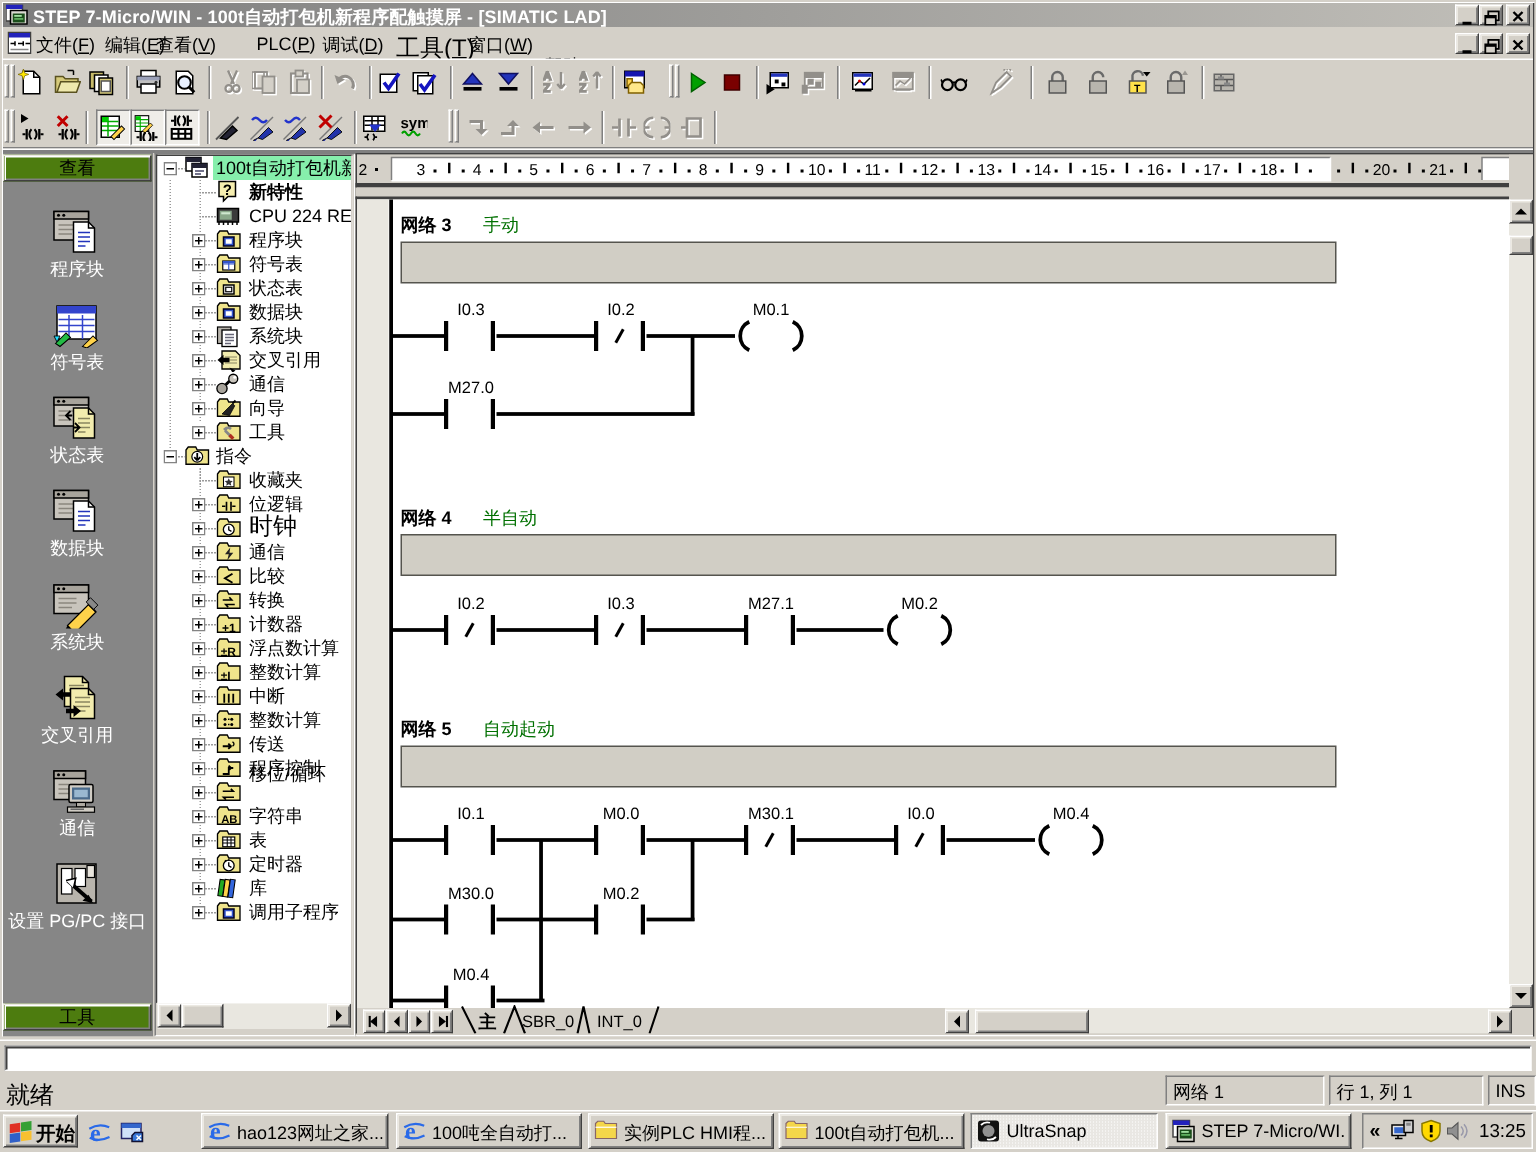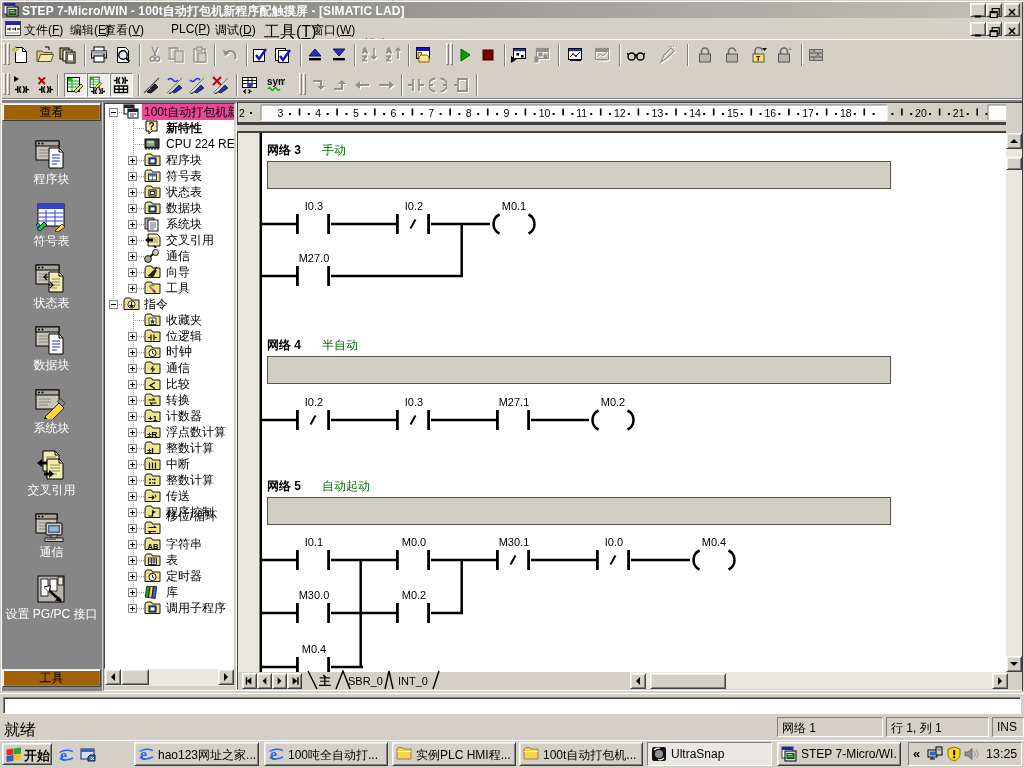--- a/index.html
+++ b/index.html
@@ -1,19 +1,19 @@
 <!DOCTYPE html>
 <html><head><meta charset="utf-8"><style>
 html,body{margin:0;padding:0;width:1024px;height:768px;overflow:hidden;
  font-family:"Liberation Sans",sans-serif;-webkit-font-smoothing:none;}
 *{box-sizing:border-box;}
 .ab{position:absolute;}
 .face{background:#d4d0c8;}
 .raised{border-top:1px solid #fff;border-left:1px solid #fff;border-right:1px solid #404040;border-bottom:1px solid #404040;box-shadow:inset 1px 1px 0 #ece9e2, inset -1px -1px 0 #808080;background:#d4d0c8;}
-.raised2{border-top:1px solid #ece9e2;border-left:1px solid #ece9e2;border-right:1px solid #404040;border-bottom:1px solid #404040;box-shadow:inset 1px 1px 0 #fff, inset -1px -1px 0 #808080;background:#a16207;font-family:Liberation Serif, serif;}
+.raised2{border-top:1px solid #ece9e2;border-left:1px solid #ece9e2;border-right:1px solid #404040;border-bottom:1px solid #404040;box-shadow:inset 1px 1px 0 #fff, inset -1px -1px 0 #808080;background:#4d7c0f;font-family:Liberation Serif, serif;}
 .sunk1{border:1px solid;border-color:#808080 #fff #fff #808080;}
 .pressed{border:1px solid;border-color:#808080 #fff #fff #808080;background:#e9e7e0;}
 .sep{width:2px;border-left:1px solid #808080;border-right:1px solid #fff;}
 .txt{position:absolute;white-space:nowrap;color:#000;}
 u{text-decoration:underline;}
 </style></head><body>
 
 <div class="ab face" style="left:0;top:0;width:1024px;height:740px"></div>
 <div class="ab" style="left:0;top:0;width:1024px;height:740px;border:1px solid #d4d0c8;box-shadow:inset 1px 1px 0 #fff, inset -1px -1px 0 #404040"></div>
 <div class="ab" style="left:2px;top:2px;width:1020px;height:16px;background:linear-gradient(90deg,#7d7d7d,#c1bfb9)"></div>
@@ -563,21 +563,21 @@
       <rect x="0.5" y="0.5" width="8" height="8" fill="#fff" stroke="#848484"></rect>
       <path d="M2,4.5 h5" stroke="#000"></path>
     </svg>
 <svg class="ab" style="left:18px;top:0px" width="17" height="16" viewBox="0 0 17 16">
       <rect x="1" y="1" width="10" height="9" fill="#fff" stroke="#000"></rect>
       <rect x="1" y="1" width="10" height="3" fill="#223"></rect>
 <rect x="5" y="5" width="10" height="9" fill="#fff" stroke="#000"></rect>
       <rect x="5" y="5" width="10" height="3" fill="#223"></rect>
 <path d="M7,10 h6 M7,12 h4" stroke="#446"></path>
     </svg>
-<div class="txt" style="left:37px;top:0px;font-size:12px;line-height:16px;background:#ec4899;padding:0 2px">100t自动打包机新</div>
+<div class="txt" style="left:37px;top:0px;font-size:12px;line-height:16px;background:#86efac;padding:0 2px">100t自动打包机新</div>
 <div class="ab" style="left:28px;top:24px;width:11px;height:1px;background-image:repeating-linear-gradient(90deg,#9a9a9a 0 1px,transparent 1px 2px)"></div>
 <svg class="ab" style="left:39px;top:16px" width="17" height="16" viewBox="0 0 17 16">
       <path d="M2,1 h11 v10 h-5 l-3,3 v-3 h-3 z" fill="#f6eeb0" stroke="#000"></path>
 <text x="4.5" y="10" font-size="10" font-weight="bold" fill="#000">?</text>
     </svg>
 <div class="txt" style="left:59px;top:16px;font-size:12px;line-height:16px;font-weight:bold;padding:0 2px">新特性</div>
 <div class="ab" style="left:28px;top:40px;width:11px;height:1px;background-image:repeating-linear-gradient(90deg,#9a9a9a 0 1px,transparent 1px 2px)"></div>
 <svg class="ab" style="left:39px;top:32px" width="17" height="16" viewBox="0 0 17 16">
       <rect x="1" y="3" width="14" height="9" fill="#3a3a3a" stroke="#000"></rect>
 <rect x="2.5" y="4.5" width="8" height="6" fill="#8aa88a"></rect>
@@ -719,21 +719,21 @@
 <div class="ab" style="left:28px;top:248px;width:11px;height:1px;background-image:repeating-linear-gradient(90deg,#9a9a9a 0 1px,transparent 1px 2px)"></div>
 <svg class="ab" style="left:23px;top:244px" width="9" height="9" viewBox="0 0 9 9">
       <rect x="0.5" y="0.5" width="8" height="8" fill="#fff" stroke="#848484"></rect>
       <path d="M2,4.5 h5 M4.5,2 v5" stroke="#000"></path>
     </svg>
 <svg class="ab" style="left:39px;top:240px" width="17" height="16" viewBox="0 0 17 16">
       <path d="M1,4 l1.5,-2 h5 l1,2 h7.5 v9.5 h-15 z" fill="#efe48c" stroke="#000" stroke-width=".9"></path>
       <circle cx="8.5" cy="9" r="3.6" fill="#fff" stroke="#000" stroke-width=".9"></circle>
       <path d="M8.5,6.8 v2.4 l1.8,1" stroke="#000" fill="none" stroke-width=".9"></path>
     </svg>
-<div class="txt" style="left:59px;top:240px;font-size:13px;line-height:16px;padding:0 2px">时钟</div>
+<div class="txt" style="left:59px;top:240px;font-size:16px;line-height:16px;padding:0 2px">时钟</div>
 <div class="ab" style="left:28px;top:264px;width:11px;height:1px;background-image:repeating-linear-gradient(90deg,#9a9a9a 0 1px,transparent 1px 2px)"></div>
 <svg class="ab" style="left:23px;top:260px" width="9" height="9" viewBox="0 0 9 9">
       <rect x="0.5" y="0.5" width="8" height="8" fill="#fff" stroke="#848484"></rect>
       <path d="M2,4.5 h5 M4.5,2 v5" stroke="#000"></path>
     </svg>
 <svg class="ab" style="left:39px;top:256px" width="17" height="16" viewBox="0 0 17 16">
       <path d="M1,4 l1.5,-2 h5 l1,2 h7.5 v9.5 h-15 z" fill="#efe48c" stroke="#000" stroke-width=".9"></path>
       <path d="M9.5,5 L6,9.5 h2.5 L7.5,13.5 L11.5,8.5 H9 z" fill="#222"></path>
     </svg>
 <div class="txt" style="left:59px;top:256px;font-size:12px;line-height:16px;padding:0 2px">通信</div>

